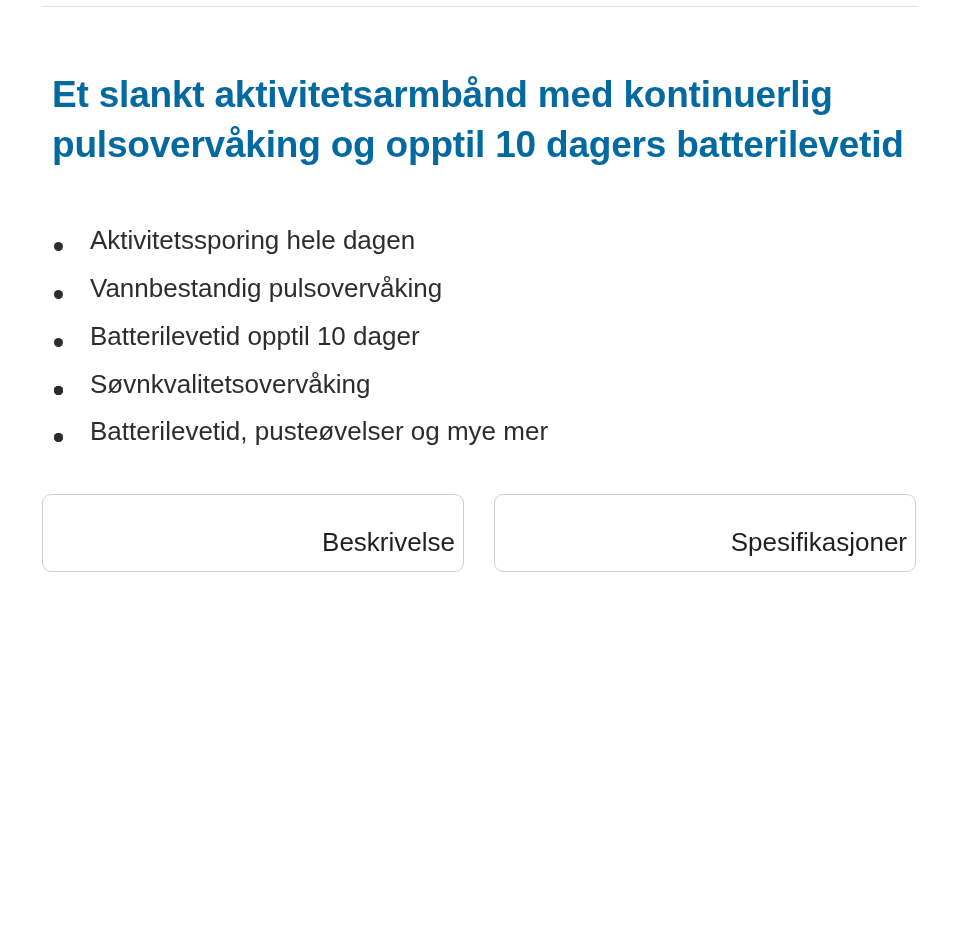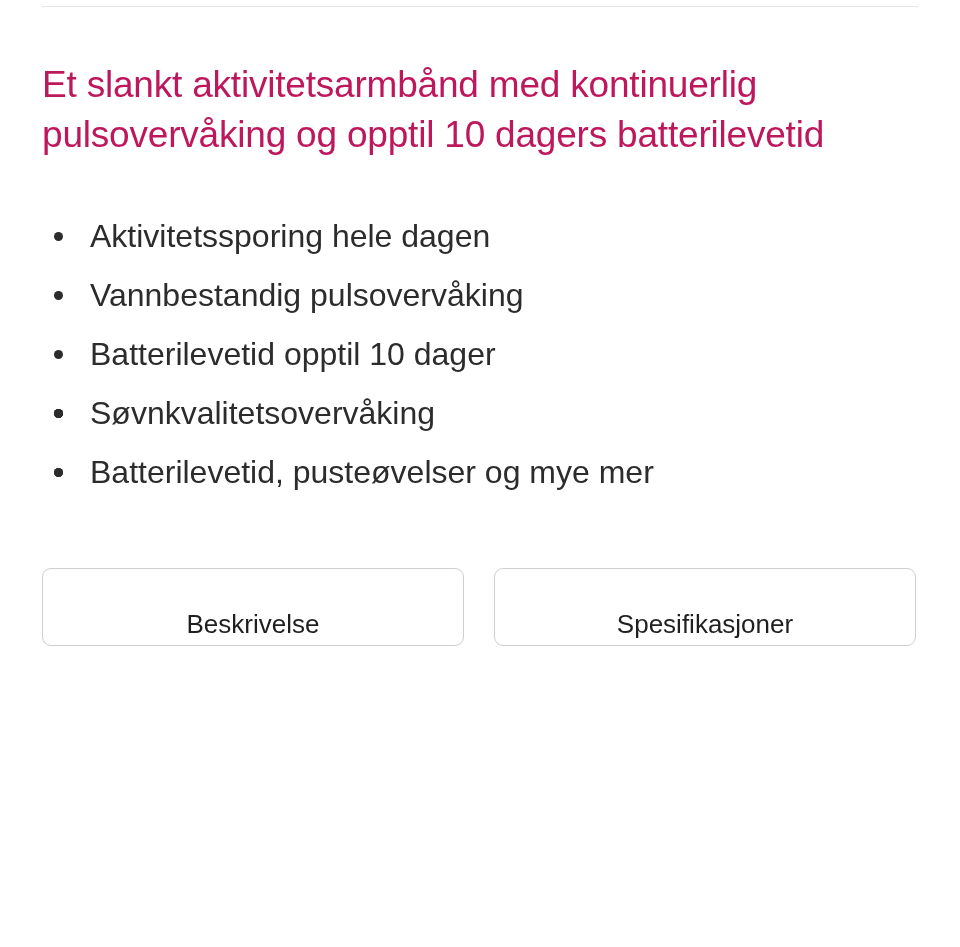--- a/index.html
+++ b/index.html
@@ -38,37 +38,37 @@
     top: 0;
     left: 0;
     right: 0;
     padding: 60px 44px 0 42px;
     box-sizing: border-box;
   }
 
   .headline {
     font-size: 37px;
     line-height: 1.34;
-    font-weight: normal;
+    font-weight: bold;
     letter-spacing: -0.2px;
-    color: #be185d;
-    margin: 0;
+    color: #0369a1;
+    margin: 10px;
     max-width: 880px;
   }
 
   .feature-list {
     list-style: none;
     margin: 48px 0 0 0;
     padding: 0;
   }
 
   .feature-item {
     position: relative;
     padding-left: 48px;
-    font-size: 32px;
+    font-size: 26px;
     line-height: 1.84;
     color: #2c2c2c;
     font-weight: normal;
     max-width: 830px;
   }
 
   .feature-item .bullet {
     position: absolute;
     left: 12px;
     top: 25px;
@@ -87,25 +87,24 @@
   .tab-button {
     flex: 1 1 0;
     height: 78px;
     border: 1px solid #cfcfcf;
     border-radius: 9px;
     background: #ffffff;
     color: #1f1f1f;
     font-family: "Liberation Sans", sans-serif;
     font-size: 26px;
     line-height: 78px;
-    text-align: center;
+    text-align: right;
     cursor: pointer;
-    padding: 16px;
+    padding: 8px;
     box-sizing: border-box;
-    margin-top: 28px;
   }
 </style>
 </head>
 <body>
 
 <div class="page">
 
   <div class="top-divider"></div>
 
   <div class="content">

